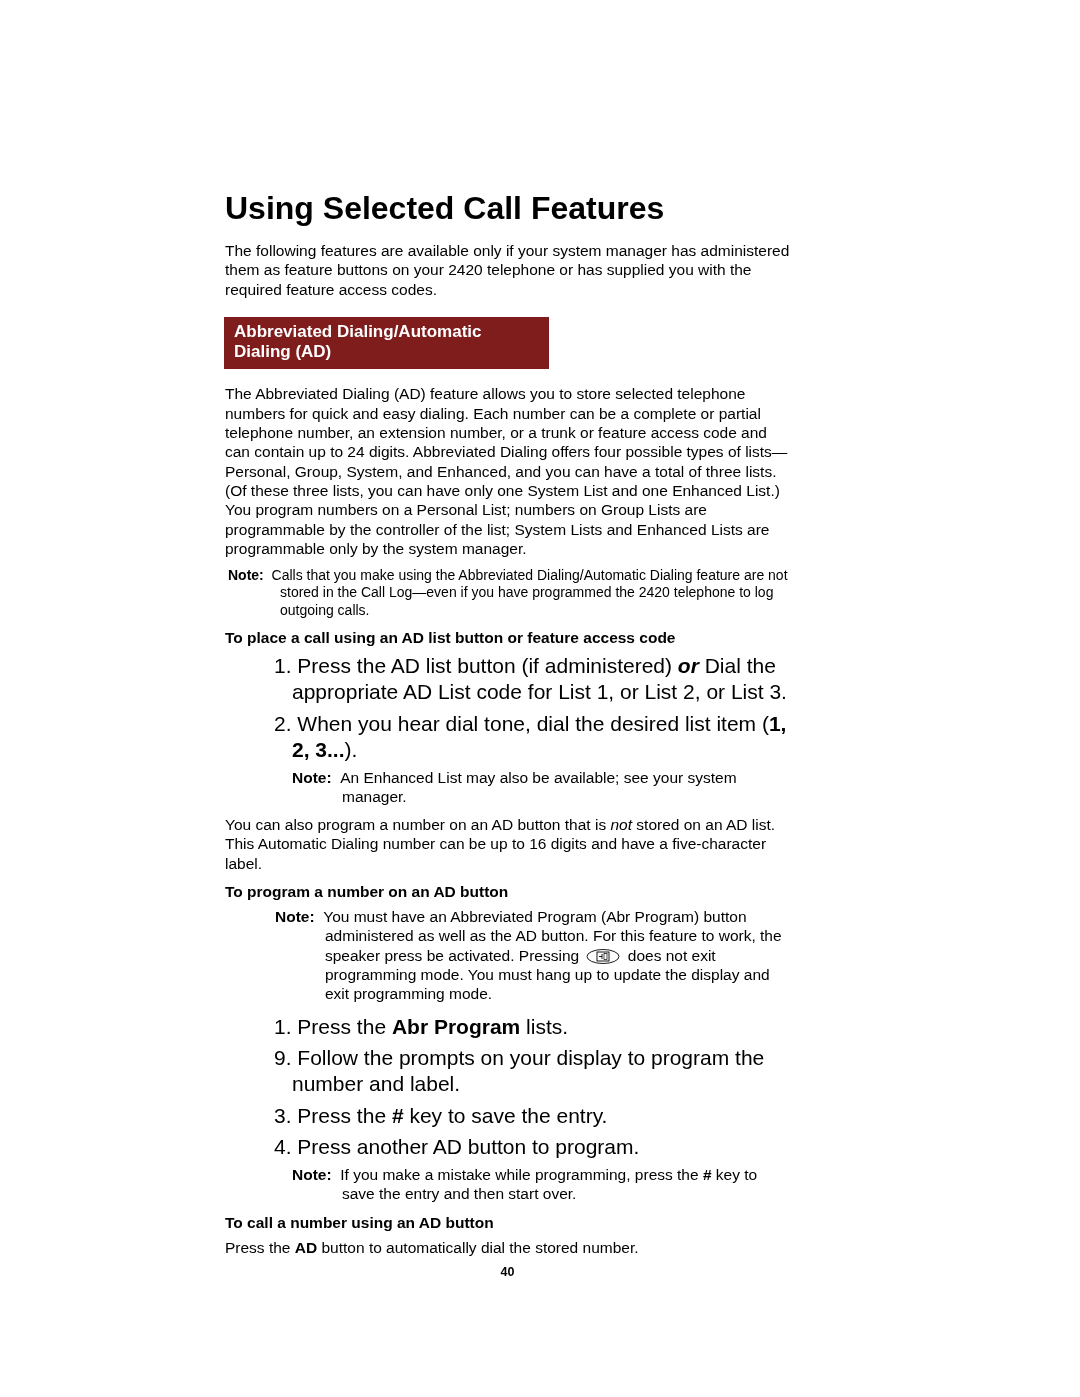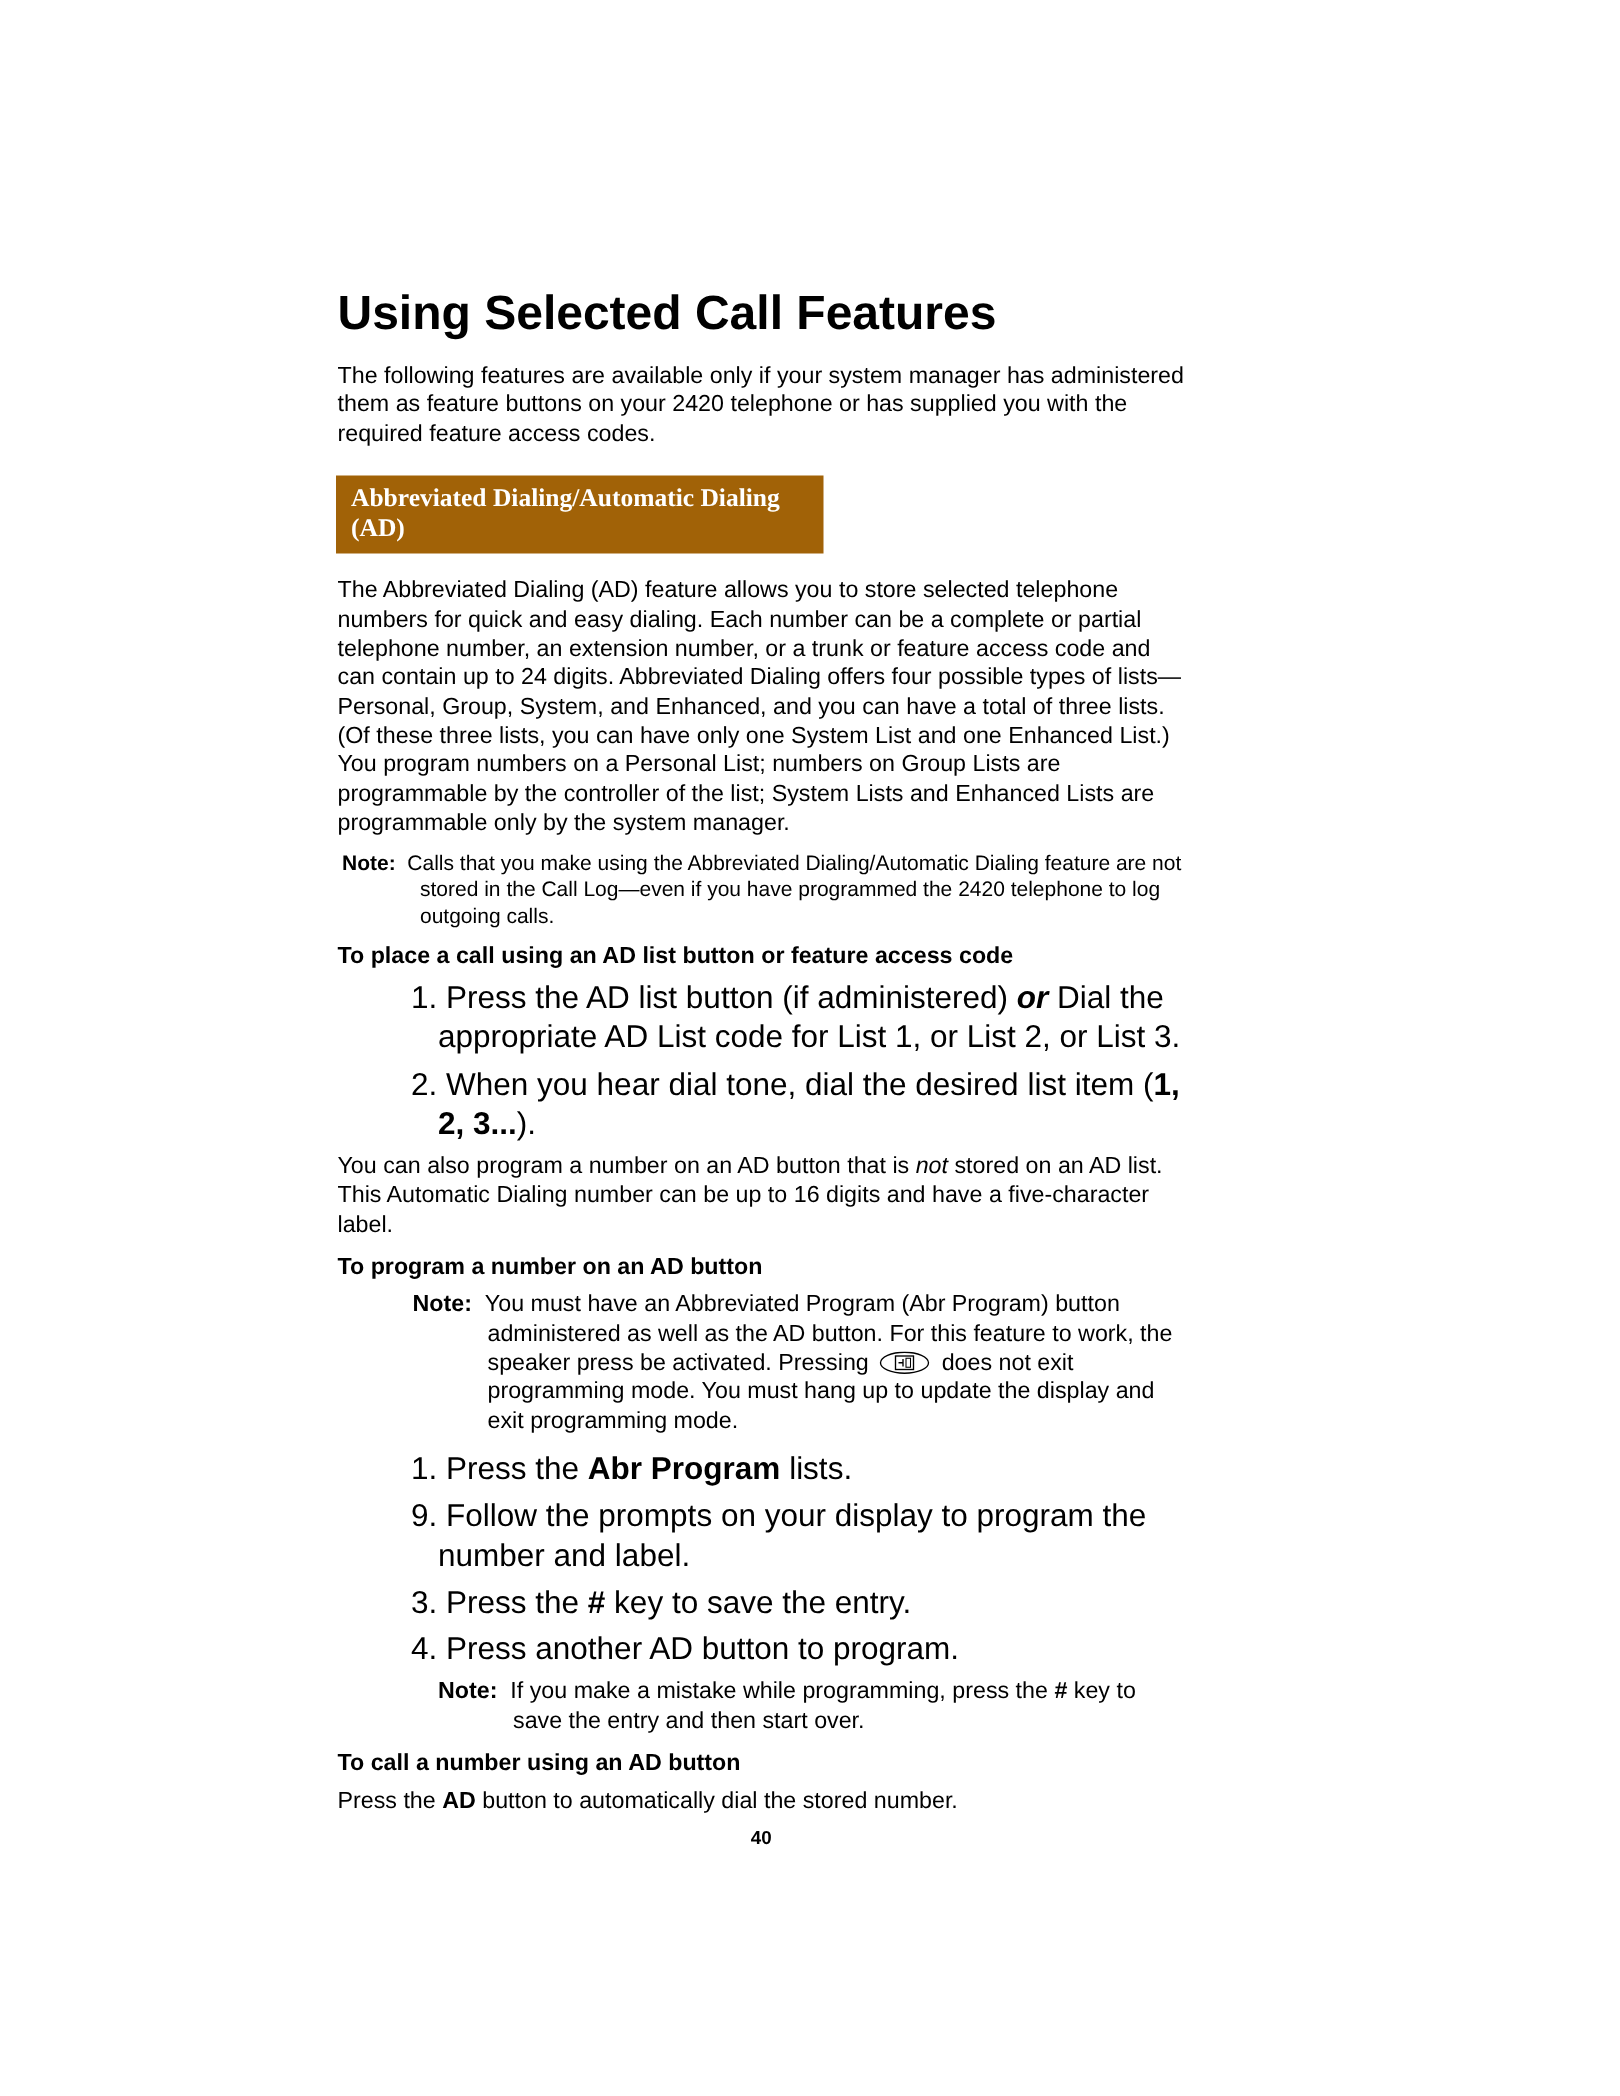--- a/index.html
+++ b/index.html
@@ -19,29 +19,28 @@
       font-weight: bold;
       margin-bottom: 14px;
       font-family: Arial, Helvetica, sans-serif;
     }
     .intro {
       font-size: 15.5px;
       line-height: 1.25;
       margin-bottom: 18px;
     }
     .section-header {
-      background: #a16207;
+      background: #7f1d1d;
       color: #fff;
       font-weight: bold;
       font-size: 17px;
       padding: 5px 10px 7px 10px;
       width: 305px;
       margin-left: -1px;
       margin-bottom: 15px;
-      font-family: Liberation Serif, serif;
     }
     .para {
       font-size: 15.5px;
       line-height: 1.25;
       margin-bottom: 8px;
     }
     .note-block {
       font-size: 14px;
       line-height: 1.25;
       margin-bottom: 5px;
@@ -124,20 +123,23 @@
     <div class="sub-heading">To place a call using an AD list button or feature access code</div>
 
     <div class="numbered">
       <span>1. Press the AD list button (if administered) </span><span class="italic bold">or</span><span> Dial the appropriate AD List code for List 1, or List 2, or List 3.</span>
     </div>
 
     <div class="numbered">
       <span>2. When you hear dial tone, dial the desired list item (</span><span class="bold">1, 2, 3...</span><span>).</span>
     </div>
 
+    <div class="note-nested">
+      <span class="bold">Note:</span><span>&nbsp;&nbsp;</span><span>An Enhanced List may also be available; see your system manager.</span>
+    </div>
 
     <div class="para">
       <span>You can also program a number on an AD button that is </span><span class="italic">not</span><span> stored on an AD list. This Automatic Dialing number can be up to 16 digits and have a five-character label.</span>
     </div>
 
     <div class="sub-heading">To program a number on an AD button</div>
 
     <div class="note-nested2">
       <span class="bold">Note:</span><span>&nbsp;&nbsp;</span><span>You must have an Abbreviated Program (Abr Program) button administered as well as the AD button. For this feature to work, the speaker press be activated. Pressing </span><span class="speaker-icon"><svg viewBox="0 0 34 15">
             <ellipse cx="17" cy="7.5" rx="16" ry="7" fill="none" stroke="#000" stroke-width="0.9"></ellipse>

